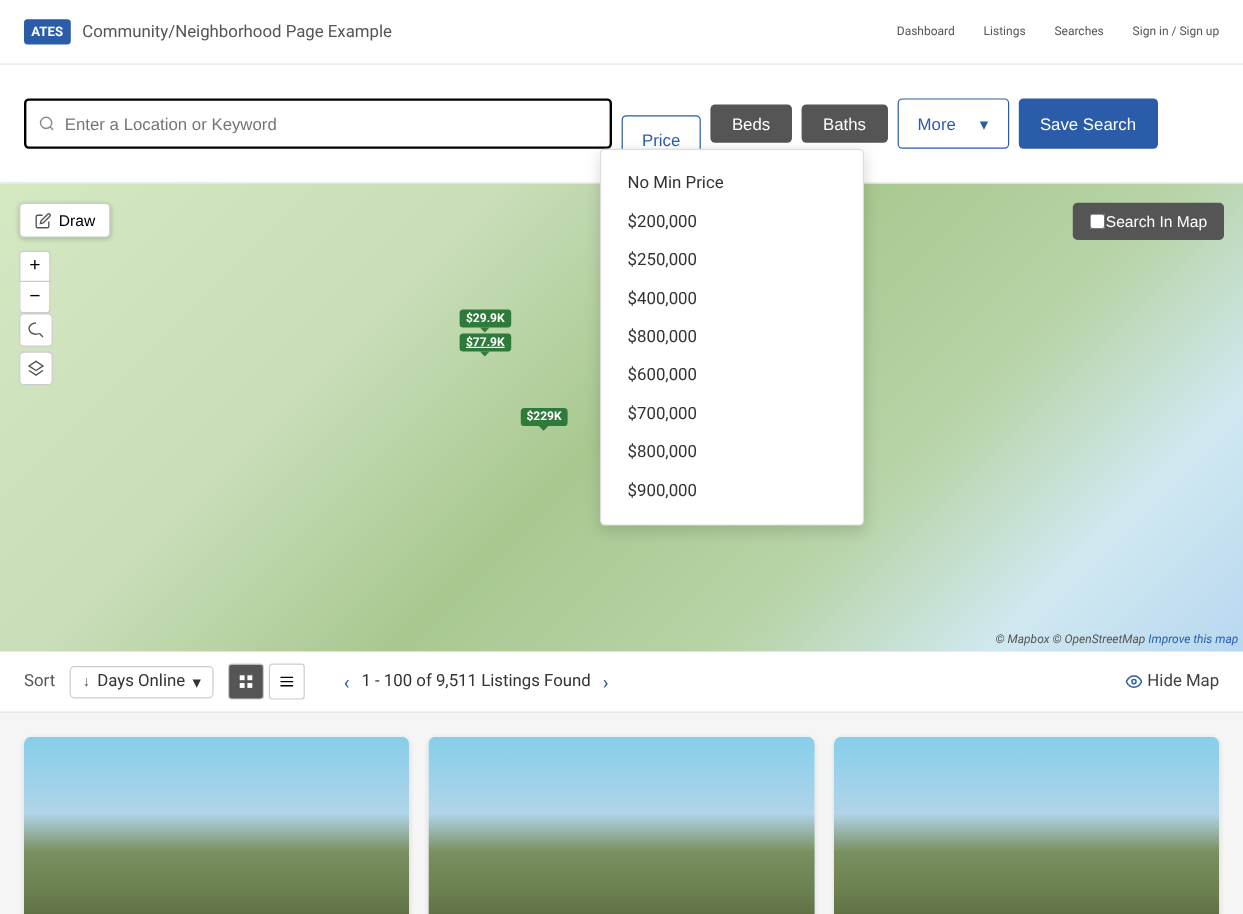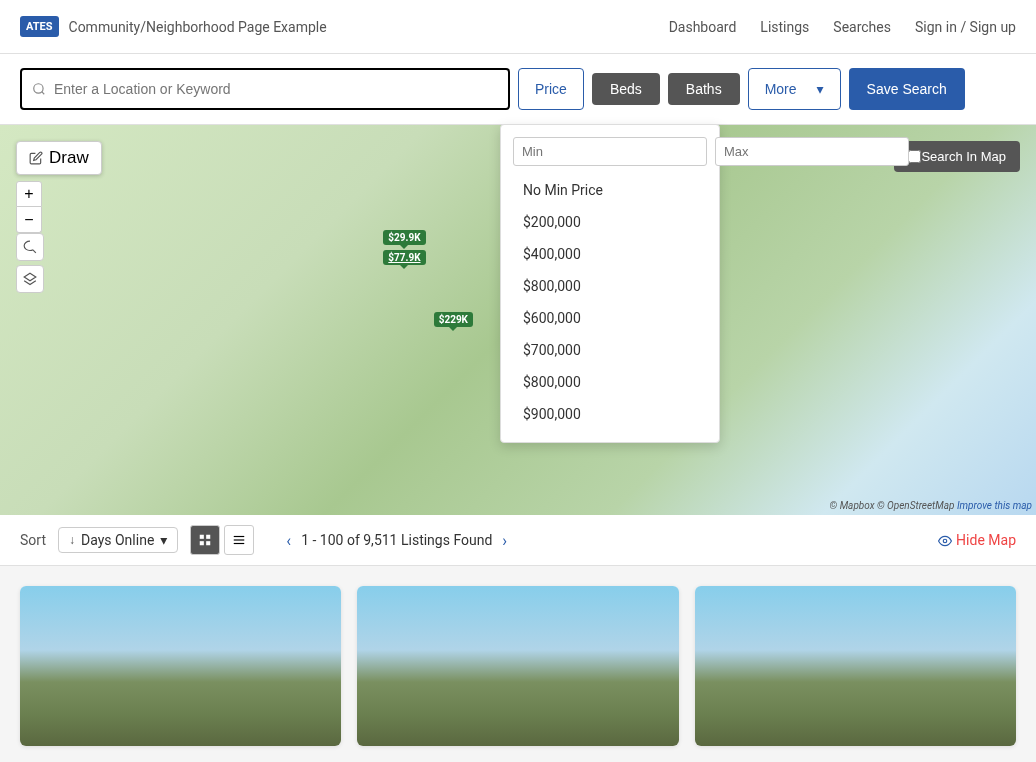--- a/index.html
+++ b/index.html
@@ -4,51 +4,51 @@
   <style>
     * { box-sizing: border-box; margin: 0; padding: 0; }
     body { font-family: -apple-system, BlinkMacSystemFont, 'Segoe UI', Roboto, sans-serif; background: #f5f5f5; font-size: 14px; color: #333; }
 
     
     .header { background: #fff; border-bottom: 1px solid #e0e0e0; padding: 0 20px; display: flex; align-items: center; height: 54px; }
     .logo-area { display: flex; align-items: center; gap: 10px; margin-right: auto; }
     .logo-box { background: #2a5caa; color: white; font-weight: bold; font-size: 11px; padding: 4px 6px; border-radius: 3px; }
     .header-title { color: #555; font-size: 14px; }
     .header-nav { display: flex; gap: 24px; align-items: center; }
-    .header-nav a { color: #555; text-decoration: none; font-size: 14px; cursor: pointer; }
+    .header-nav a { color: #555; text-decoration: none; font-size: 10px; cursor: pointer; }
 
     
     .search-area { background: #fff; padding: 14px 20px; border-bottom: 1px solid #e0e0e0; display: flex; align-items: center; gap: 8px; flex-wrap: wrap; }
     .search-input-wrapper { position: relative; flex: 1; min-width: 280px; max-width: 490px; border: 2px solid #000000; border-radius: 4px; display: flex; align-items: center; padding: 0 10px; height: 42px; background: #fff; }
     .search-input-wrapper input { border: none; outline: none; width: 100%; font-size: 14px; color: #555; background: transparent; }
     .search-icon-svg { color: #888; margin-right: 8px; flex-shrink: 0; }
 
     .price-btn { height: 42px; padding: 0 16px; border: 1px solid #ccc; border-radius: 4px; background: #fff; cursor: pointer; font-size: 14px; color: #333; position: relative; }
-    .price-btn.active { border-color: #2a5caa; color: #2a5caa; }
+    .price-btn.active { border-color: #2a5caa; color: #2a5caa; margin-top: 28px; }
 
     .filter-btn { height: 32px; padding: 0 18px; border: none; border-radius: 4px; background: #555; color: #fff; cursor: pointer; font-size: 14px; }
 
     .more-btn { height: 42px; padding: 0 16px; border: 1px solid #2a5caa; border-radius: 4px; background: #fff; color: #2a5caa; cursor: pointer; font-size: 14px; display: flex; align-items: center; gap: 20px; }
 
     .save-search-btn { height: 42px; padding: 0 18px; border: none; border-radius: 4px; background: #2a5caa; color: #fff; cursor: pointer; font-size: 14px; font-weight: 500; }
 
     
     .price-dropdown { position: absolute; top: 54px; left: 0; z-index: 1000; background: #fff; border: 1px solid #ddd; border-radius: 4px; box-shadow: 0 4px 12px rgba(0,0,0,0.15); width: 220px; }
     .price-dropdown-inner { padding: 12px; }
     .price-range-inputs { display: flex; gap: 8px; margin-bottom: 8px; }
     .price-range-input { flex: 1; border: 1px solid #ccc; border-radius: 3px; padding: 6px 8px; font-size: 13px; color: #999; outline: none; }
     .price-options { list-style: none; }
     .price-options li { padding: 8px 10px; cursor: pointer; font-size: 14px; color: #333; border-radius: 3px; }
 
     
     .map-container { position: relative; height: 390px; background: #e8eed4; overflow: hidden; }
     .map-bg { width: 100%; height: 100%; background: linear-gradient(135deg, #d4e8c2 0%, #c8ddb8 30%, #a8c890 50%, #b8d4a8 70%, #d0e8f0 85%, #b8d8f0 100%); position: relative; }
 
     
-    .draw-btn { position: absolute; top: 16px; left: 16px; background: #fff; border: 1px solid #ccc; border-radius: 4px; padding: 6px 12px; cursor: pointer; font-size: 17px; display: flex; align-items: center; gap: 6px; box-shadow: 0 1px 4px rgba(0,0,0,0.2); }
+    .draw-btn { position: absolute; top: 16px; left: 16px; background: #fff; border: 1px solid #ccc; border-radius: 4px; padding: 6px 12px; cursor: pointer; font-size: 13px; display: flex; align-items: center; gap: 6px; box-shadow: 0 1px 4px rgba(0,0,0,0.2); }
     .zoom-controls { position: absolute; top: 56px; left: 16px; display: flex; flex-direction: column; }
     .zoom-btn { width: 26px; height: 26px; background: #fff; border: 1px solid #ccc; cursor: pointer; font-size: 16px; display: flex; align-items: center; justify-content: center; }
     .zoom-btn:first-child { border-radius: 3px 3px 0 0; }
     .zoom-btn:last-child { border-radius: 0 0 3px 3px; border-top: none; }
 
     .map-tools { position: absolute; top: 108px; left: 16px; display: flex; flex-direction: column; gap: 4px; }
     .map-tool-btn { width: 28px; height: 28px; background: #fff; border: 1px solid #ccc; border-radius: 4px; cursor: pointer; display: flex; align-items: center; justify-content: center; font-size: 14px; }
 
     .search-in-map-btn { position: absolute; top: 16px; right: 16px; background: #555; color: #fff; border: none; border-radius: 4px; padding: 8px 14px; cursor: pointer; font-size: 13px; display: flex; align-items: center; gap: 0; }
 
@@ -60,21 +60,21 @@
 
     
     .results-bar { background: #fff; padding: 10px 20px; display: flex; align-items: center; gap: 12px; border-bottom: 1px solid #e0e0e0; }
     .sort-label { font-size: 14px; color: #555; }
     .sort-select-wrapper { display: flex; align-items: center; border: 1px solid #ccc; border-radius: 4px; padding: 4px 10px; gap: 6px; background: #fff; cursor: pointer; }
     .view-toggle { display: flex; gap: 4px; }
     .view-btn { width: 30px; height: 30px; border: 1px solid #ccc; background: #fff; border-radius: 3px; cursor: pointer; display: flex; align-items: center; justify-content: center; font-size: 14px; }
     .view-btn.active { background: #555; color: #fff; }
     .pagination { display: flex; align-items: center; gap: 10px; margin-left: 20px; font-size: 14px; color: #333; }
     .page-arrow { cursor: pointer; color: #2a5caa; font-size: 16px; }
-    .hide-map-btn { margin-left: auto; color: #ef4444; cursor: pointer; font-size: 14px; display: flex; align-items: flex-end; gap: 4px; }
+    .hide-map-btn { margin-left: auto; color: #404040; cursor: pointer; font-size: 14px; display: flex; align-items: center; gap: 4px; }
 
     
     .listings-grid { display: grid; grid-template-columns: repeat(3, 1fr); gap: 16px; padding: 20px; background: #f5f5f5; }
     .listing-card { border-radius: 6px; overflow: hidden; background: #fff; box-shadow: 0 1px 4px rgba(0,0,0,0.1); }
     .listing-img-house { width: 100%; height: 160px; position: relative; overflow: hidden; }
     .house-bg { width: 100%; height: 100%; background: linear-gradient(180deg, #87ceeb 0%, #b0d4e8 40%, #7a9060 60%, #6b8050 80%, #5a6840 100%); }
 
     
     .search-area-wrapper { position: relative; }
   </style>
@@ -114,28 +114,25 @@
     <button class="more-btn">
       <span>More</span>
       <span>▾</span>
     </button>
 
     <button class="save-search-btn">Save Search</button>
   </div>
 
   <div class="price-dropdown" style="top: 70px; left: 500px;">
     <div class="price-dropdown-inner">
-      <div class="price-range-inputs">
-        <input class="price-range-input" type="text" placeholder="Min" style="">
-        <input class="price-range-input" type="text" placeholder="Max" style="">
-      </div>
       <ul class="price-options">
 
       <li>No Min Price</li>
           <li>$200,000</li>
+          <li>$250,000</li>
           <li>$400,000</li>
           <li>$800,000</li>
           <li>$600,000</li>
           <li>$700,000</li>
           <li>$800,000</li>
           <li>$900,000</li>
         </ul>
     </div>
   </div>
 </div>

